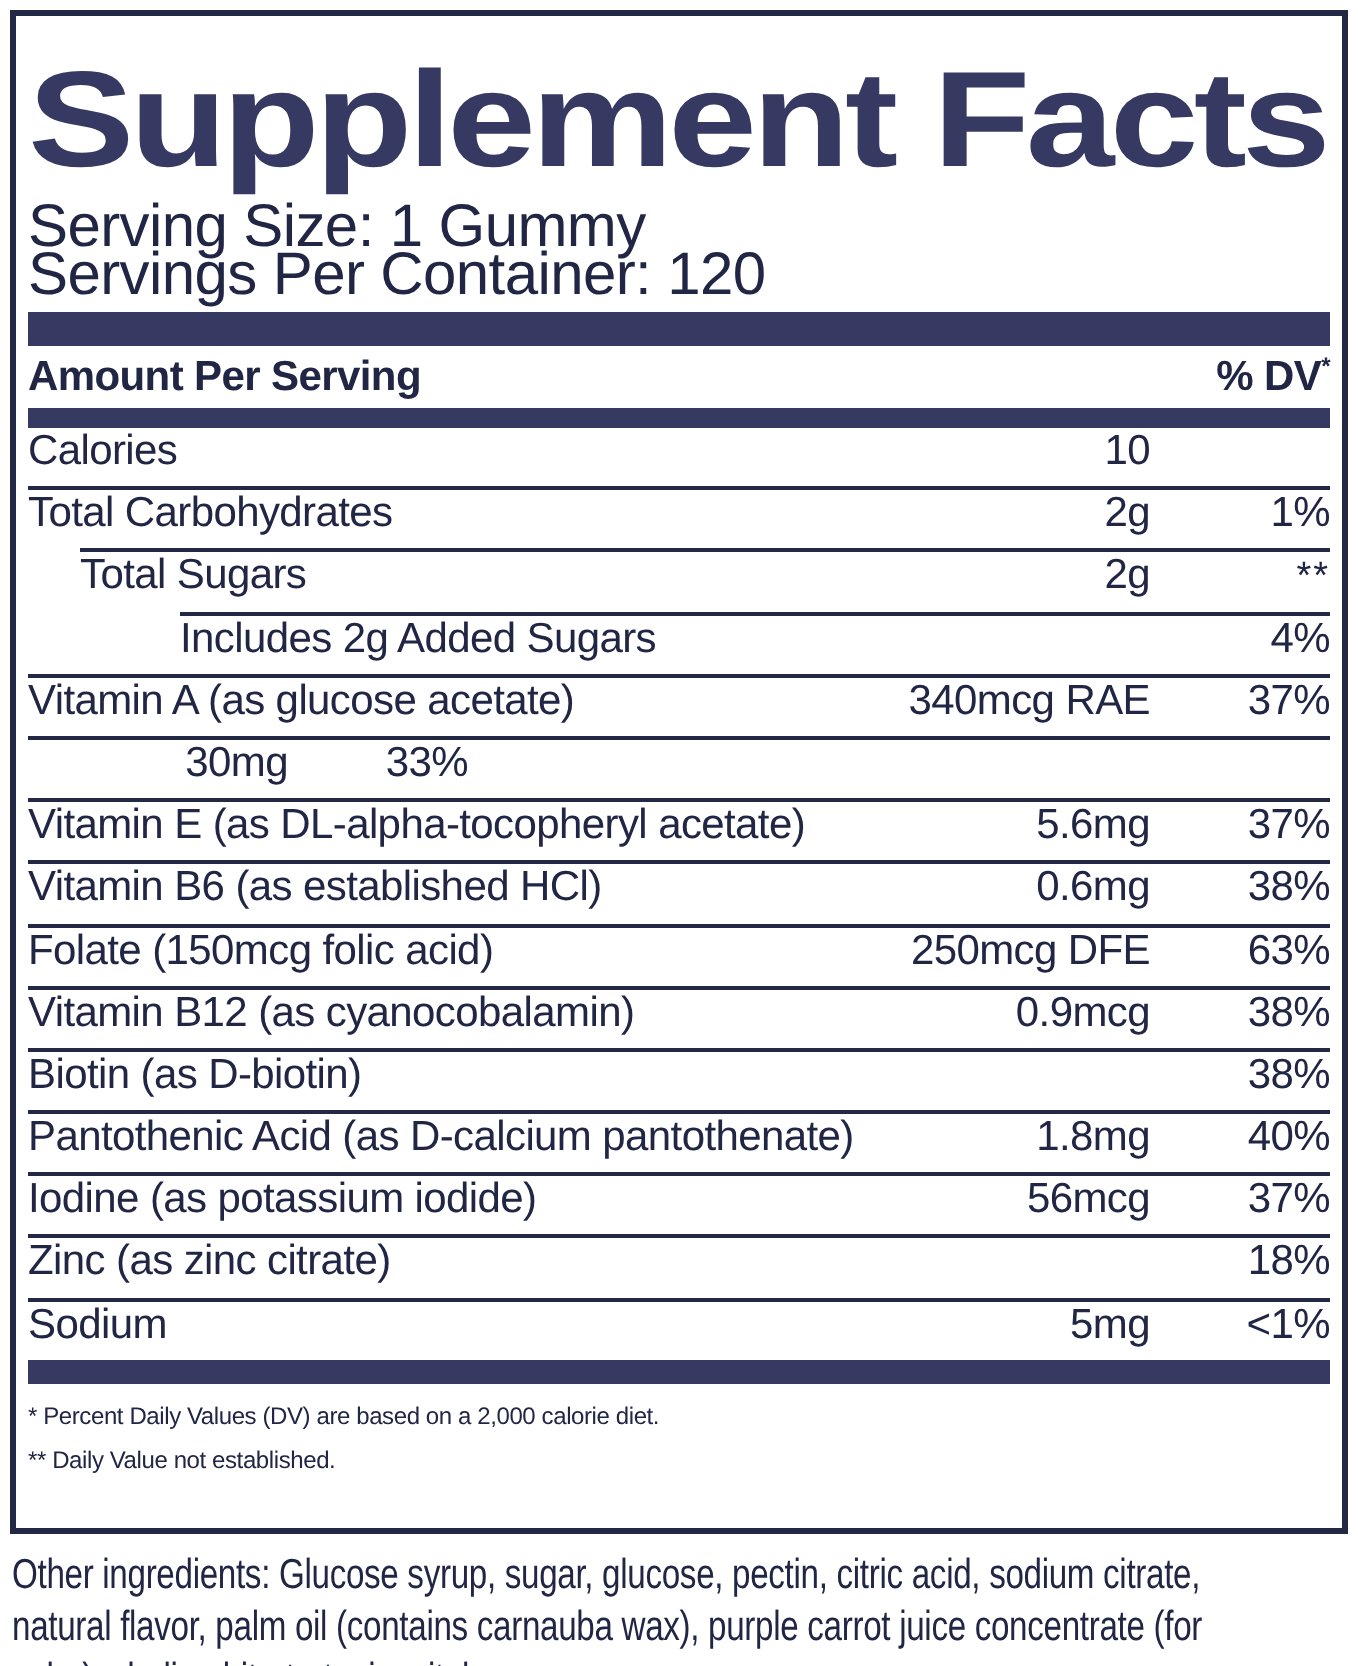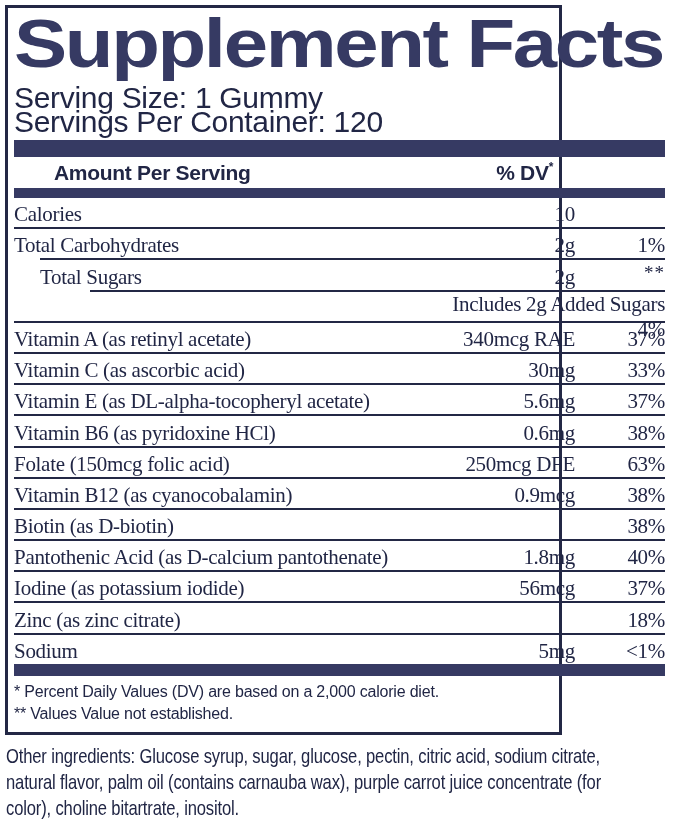--- a/index.html
+++ b/index.html
@@ -11,62 +11,62 @@
   body{
     width:679px;height:833px;overflow:hidden;
     background:#ffffff;
     font-family:"Liberation Sans",sans-serif;
     color:var(--ink);
   }
   .page{width:679px;height:833px;position:relative;}
   .label-box{
     margin:5px 5px 0 5px;
     border:3px solid var(--line);
-    padding:0 6px;
+    padding:16px 6px;
     box-sizing:border-box;
-    width:557px;
+    width:669px;
   }
   .title-svg{display:block;margin-top:5px;}
   .title-text{
     font-family:"Liberation Sans",sans-serif;
     font-weight:bold;
     font-size:68px;
     fill:var(--fill);
     letter-spacing:-2px;
   }
   .serving-block{margin-top:4px;}
   .serving-line{
     font-size:30px;line-height:24px;color:var(--ink);
     letter-spacing:-0.3px;
   }
   .bar{background:var(--fill);width:651px;}
   .bar-thick{height:17px;margin-top:6px;}
   .bar-mid{height:10px;}
   .bar-bottom{height:12px;}
   .col-header{
     height:31px;display:flex;align-items:center;justify-content:space-between;
-    font-weight:bold;font-size:21px;letter-spacing:-0.3px;margin-left:40px;
+    font-weight:bold;font-size:21px;letter-spacing:-0.3px;
   }
   .dvh sup{font-size:12px;vertical-align:top;line-height:1;}
   .rows{width:651px;}
   .row{
-    display:flex;align-items:flex-end;
+    display:flex;align-items:flex-start;
     height:31.2px;box-sizing:border-box;
     border-top:2px solid var(--line);
-    font-size:21px;letter-spacing:-0.3px;font-family:Liberation Serif, serif;
+    font-size:21px;letter-spacing:-0.3px;
   }
   .row.first{border-top:none;height:29.2px;}
   .row.indent1{margin-left:26px;}
-  .row.indent2{margin-left:76px;flex-direction:column;}
+  .row.indent2{margin-left:76px;}
   .rname{flex:1;text-align:left;white-space:nowrap;}
   .ramount{width:130px;text-align:right;white-space:nowrap;}
   .rdv{width:90px;text-align:right;white-space:nowrap;}
   .rdv.dv-sup{font-size:19px;align-self:flex-start;line-height:1;padding-top:3px;letter-spacing:1px;}
   .footnotes{padding:5px 0 6px 0;}
-  .footnote-line{font-size:16px;line-height:22.5px;letter-spacing:-0.2px;}
+  .footnote-line{font-size:12px;line-height:22.5px;letter-spacing:-0.2px;}
   .other{margin:8px 0 0 6px;}
   .oline{
     font-size:21px;line-height:26px;white-space:nowrap;
     transform:scaleX(0.79);transform-origin:left center;
     letter-spacing:-0.2px;
   }
 </style>
 </head>
 <body>
 
@@ -107,36 +107,35 @@
     <span class="rname">Total Sugars</span>
     <span class="ramount">2g</span>
     <span class="rdv dv-sup">**</span>
   </div>
         <div class="row indent2">
     <span class="rname">Includes 2g Added Sugars</span>
     <span class="ramount"></span>
     <span class="rdv">4%</span>
   </div>
         <div class="row">
-    <span class="rname">Vitamin A (as retinyl acetate)</span>
+    <span class="rname">Vitamin A (as glucose acetate)</span>
     <span class="ramount">340mcg RAE</span>
     <span class="rdv">37%</span>
   </div>
         <div class="row">
-    <span class="rname">Vitamin C (as ascorbic acid)</span>
     <span class="ramount">30mg</span>
     <span class="rdv">33%</span>
   </div>
         <div class="row">
     <span class="rname">Vitamin E (as DL-alpha-tocopheryl acetate)</span>
     <span class="ramount">5.6mg</span>
     <span class="rdv">37%</span>
   </div>
         <div class="row">
-    <span class="rname">Vitamin B6 (as pyridoxine HCl)</span>
+    <span class="rname">Vitamin B6 (as established HCl)</span>
     <span class="ramount">0.6mg</span>
     <span class="rdv">38%</span>
   </div>
         <div class="row">
     <span class="rname">Folate (150mcg folic acid)</span>
     <span class="ramount">250mcg DFE</span>
     <span class="rdv">63%</span>
   </div>
         <div class="row">
     <span class="rname">Vitamin B12 (as cyanocobalamin)</span>
@@ -165,21 +164,21 @@
     <span class="rname">Sodium</span>
     <span class="ramount">5mg</span>
     <span class="rdv">&lt;1%</span>
   </div>
       </div>
 
     <div class="bar bar-bottom"></div>
 
     <div class="footnotes">
       <div class="footnote-line">* Percent Daily Values (DV) are based on a 2,000 calorie diet.</div>
-      <div class="footnote-line">** Values Value not established.</div>
+      <div class="footnote-line">** Daily Value not established.</div>
     </div>
 
   </div>
 
   <div class="other">
     <div class="oline">Other ingredients: Glucose syrup, sugar, glucose, pectin, citric acid, sodium citrate,</div>
     <div class="oline">natural flavor, palm oil (contains carnauba wax), purple carrot juice concentrate (for</div>
     <div class="oline">color), choline bitartrate, inositol.</div>
   </div>
 

